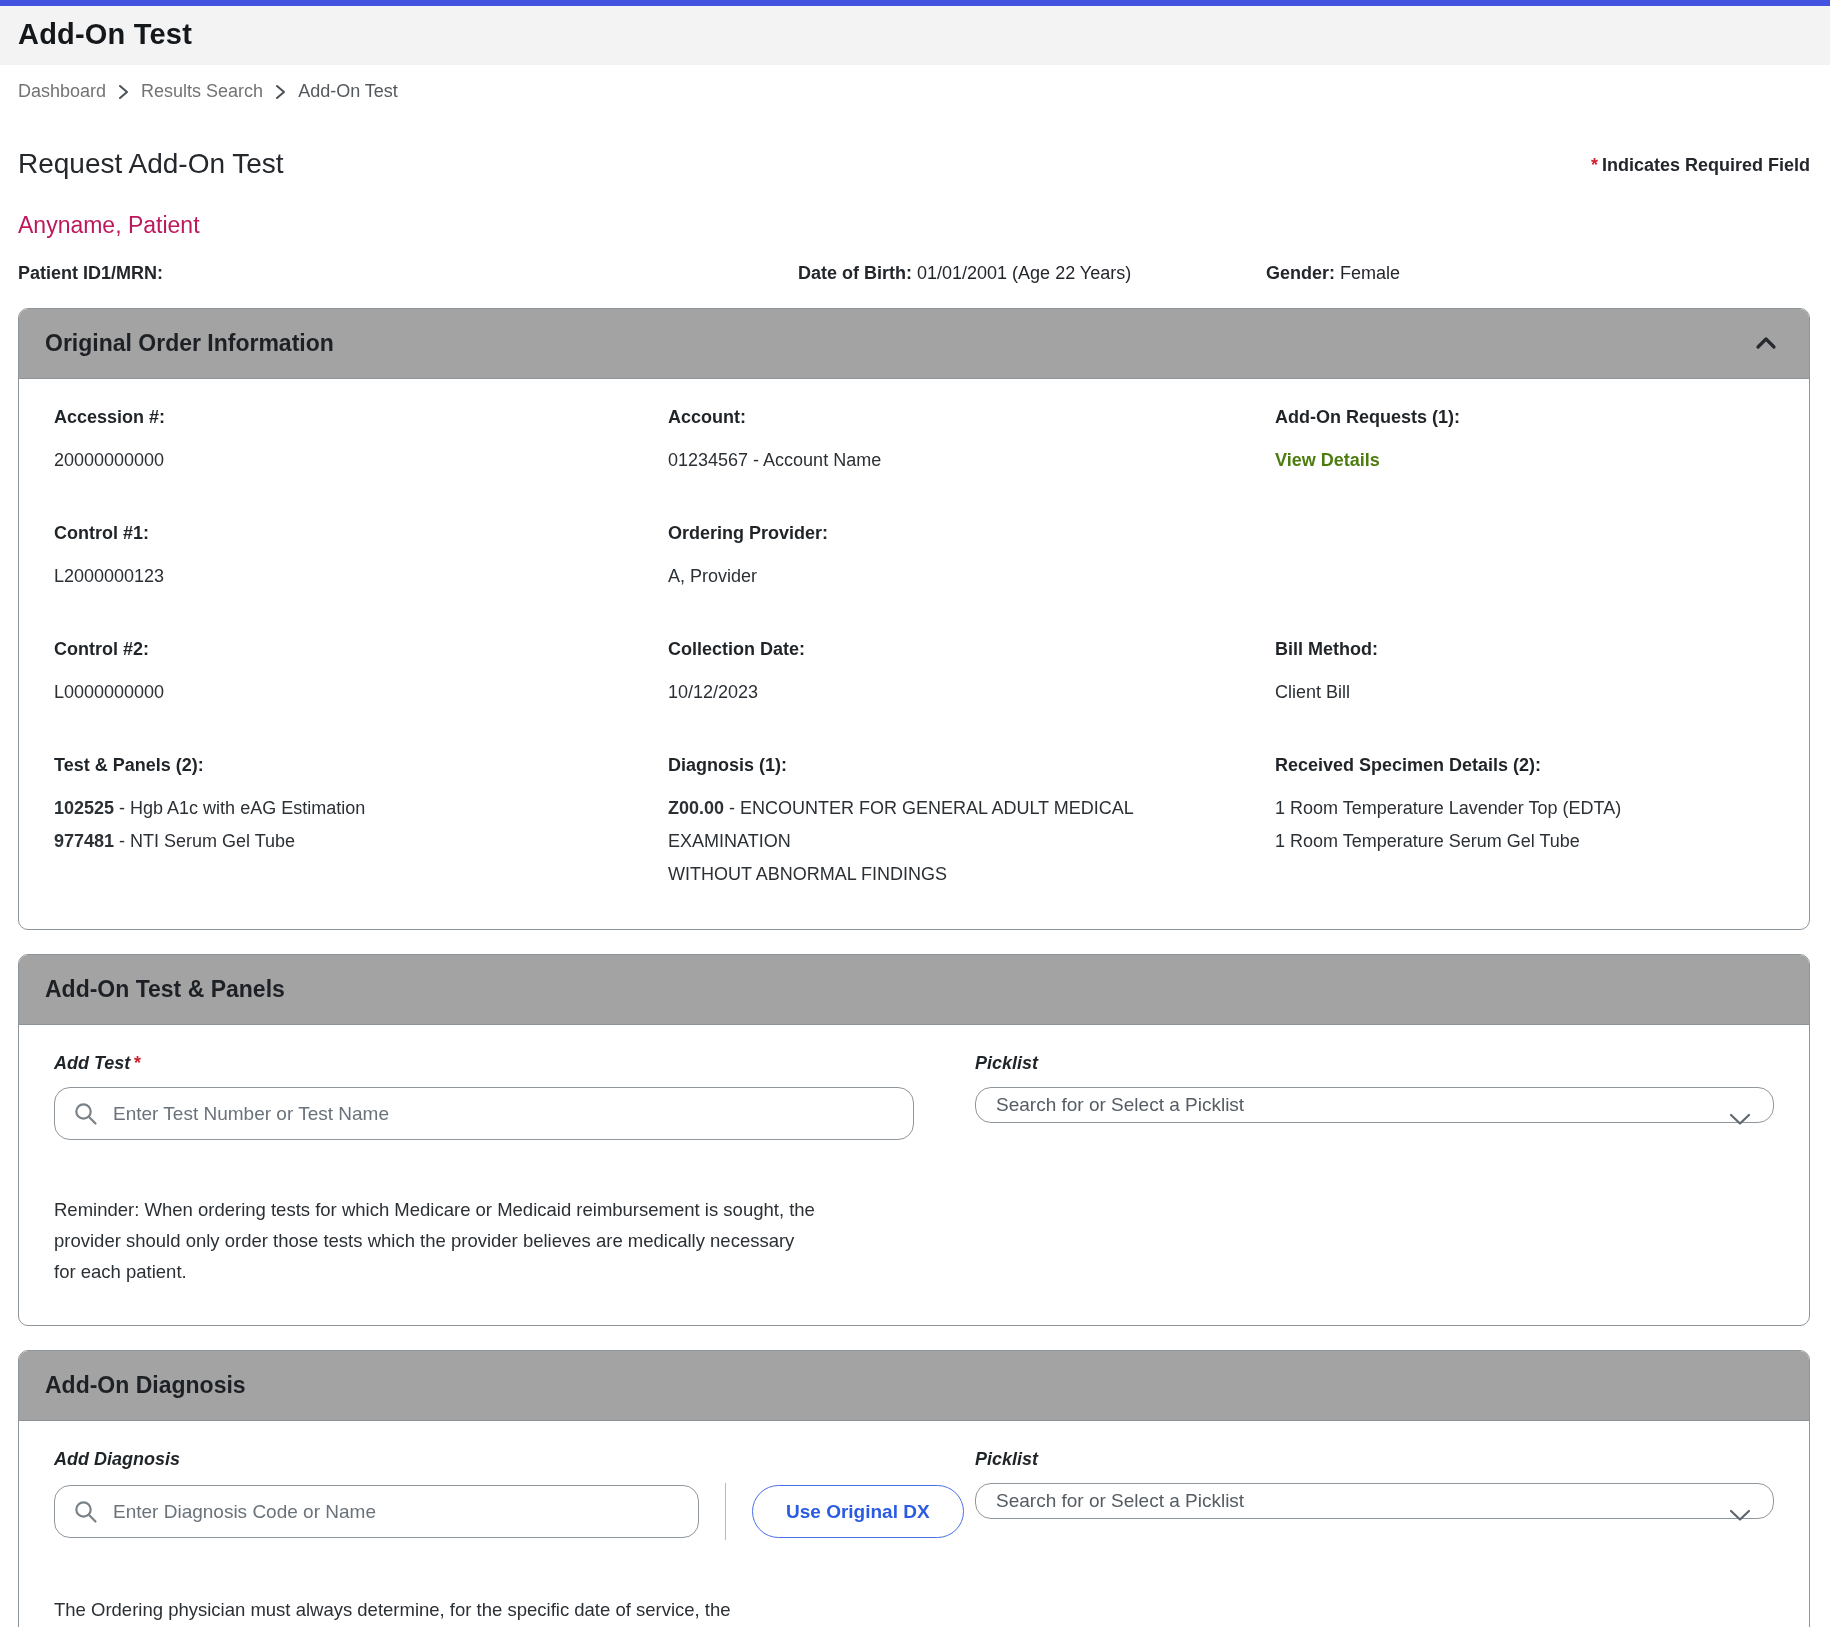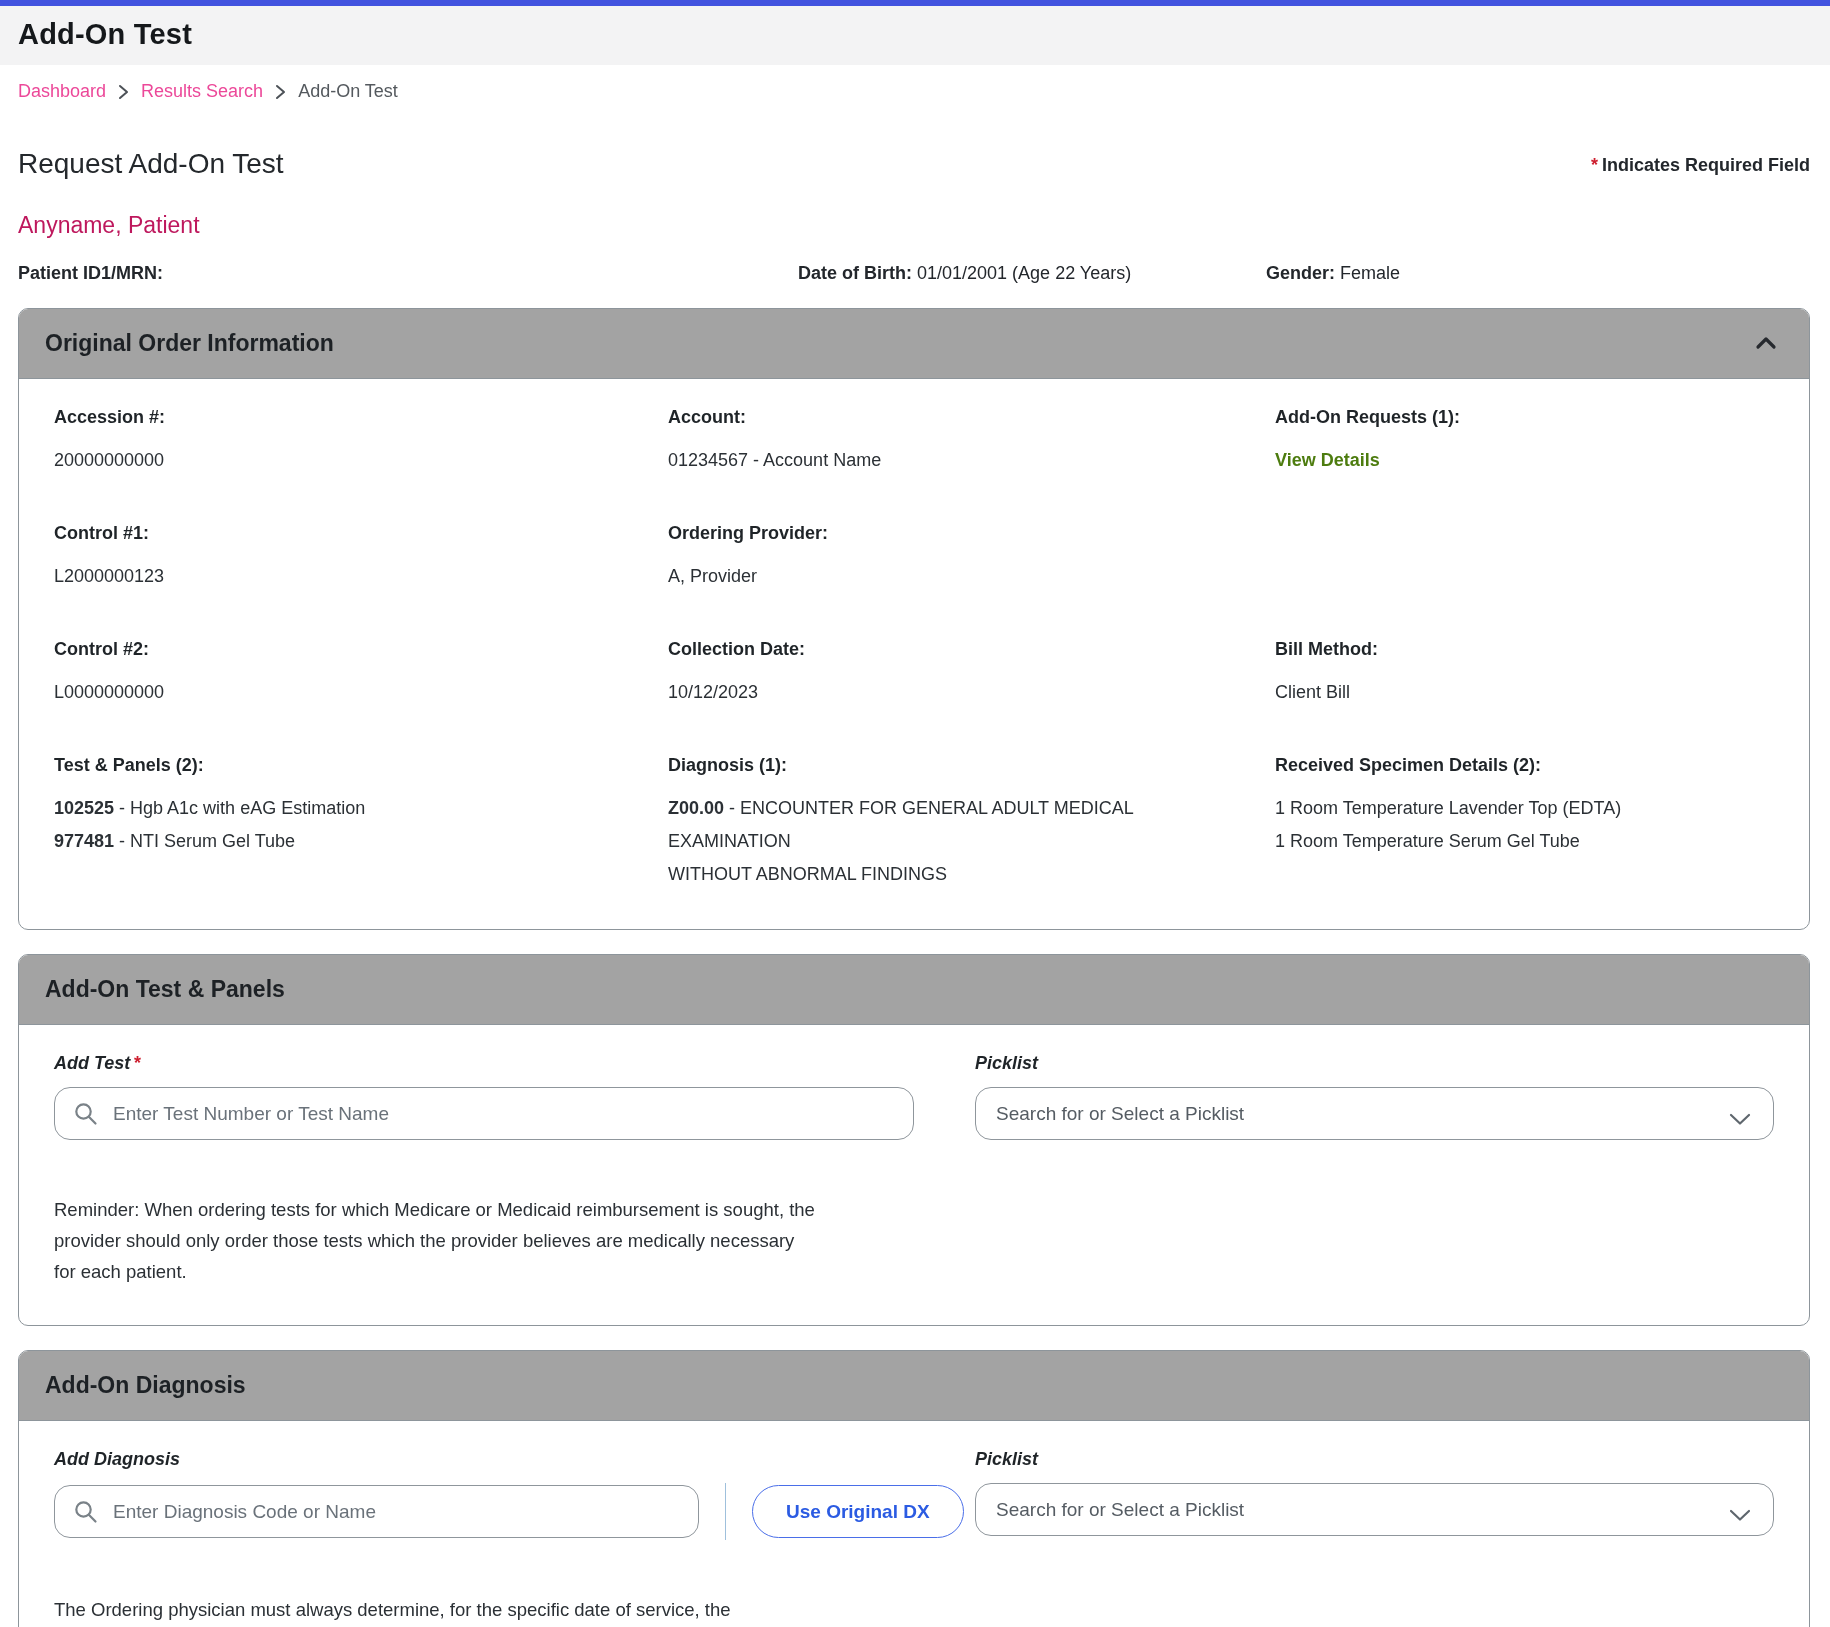--- a/index.html
+++ b/index.html
@@ -14,21 +14,21 @@
   .titleband {
     background:#f3f3f4;
     padding:12px 18px 14px 18px;
   }
   .titleband h1 { font-size:29px; font-weight:700; color:#15181b; letter-spacing:.2px; }
 
   .breadcrumb {
     display:flex; align-items:center; gap:12px;
     padding:16px 18px 0 18px; font-size:18px;
   }
-  .breadcrumb a { color:#ec4899; text-decoration:none; cursor:pointer; }
+  .breadcrumb a { color:#737373; text-decoration:none; cursor:pointer; }
   .breadcrumb .current { color:#54595e; }
   .crumb-sep { display:inline-flex; align-items:center; margin-top:1px; }
 
   .page-head {
     display:flex; justify-content:space-between; align-items:flex-end;
     margin:46px 20px 0 18px;
   }
   .page-head h2 { font-size:28px; font-weight:400; color:#24282c; }
   .required-note { font-size:18px; font-weight:700; color:#23272c; padding-bottom:4px; }
   .req-star { color:#ce2030; font-weight:700; margin-right:4px; }
@@ -83,21 +83,21 @@
     width:100%; height:53px;
     border:1px solid #8f969c; border-radius:16px;
     font-family:"Liberation Sans", sans-serif;
     font-size:19px; color:#3a4046;
     padding:0 18px 0 58px; outline:none; background:#fff;
   }
   .search-box input::placeholder { color:#6a727a; opacity:1; }
   .search-icon { position:absolute; left:19px; top:14px; pointer-events:none; }
 
   .select-box {
-    position:relative; height:53px;
+    position:relative; height:36px;
     border:1px solid #8f969c; border-radius:16px;
     display:flex; align-items:center;
     padding:0 56px 0 20px;
     color:#555c63; font-size:19px; cursor:pointer; background:#fff;
   }
   .select-chevron { position:absolute; right:22px; top:21px; pointer-events:none; }
 
   .note-text { margin:54px 18px 0 18px; font-size:18.5px; line-height:31px; color:#2b3035; }
   .note-reminder { max-width:765px; }
   .note-dx { max-width:710px; }

